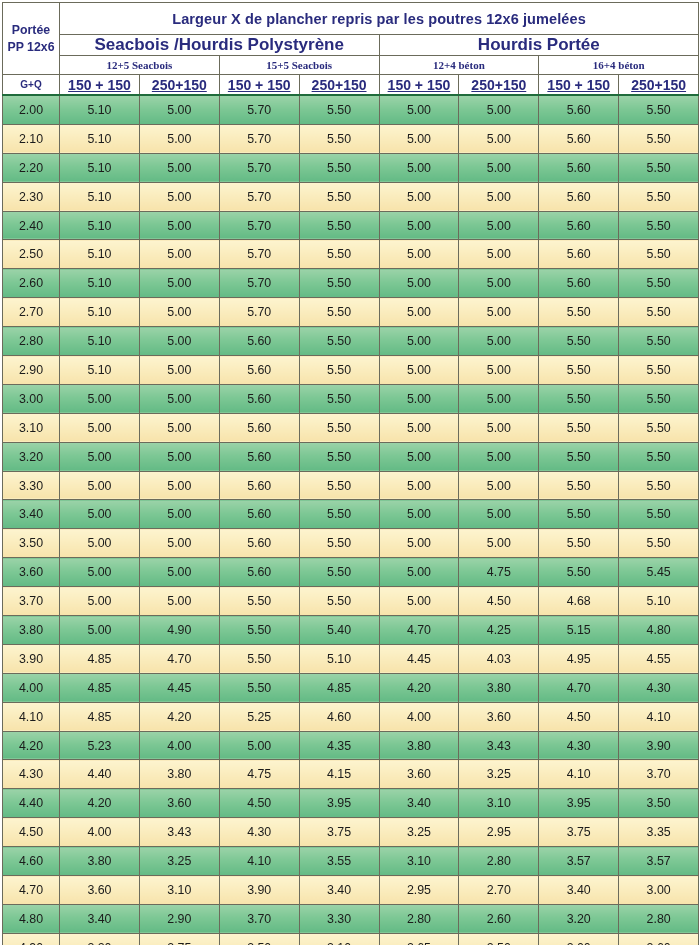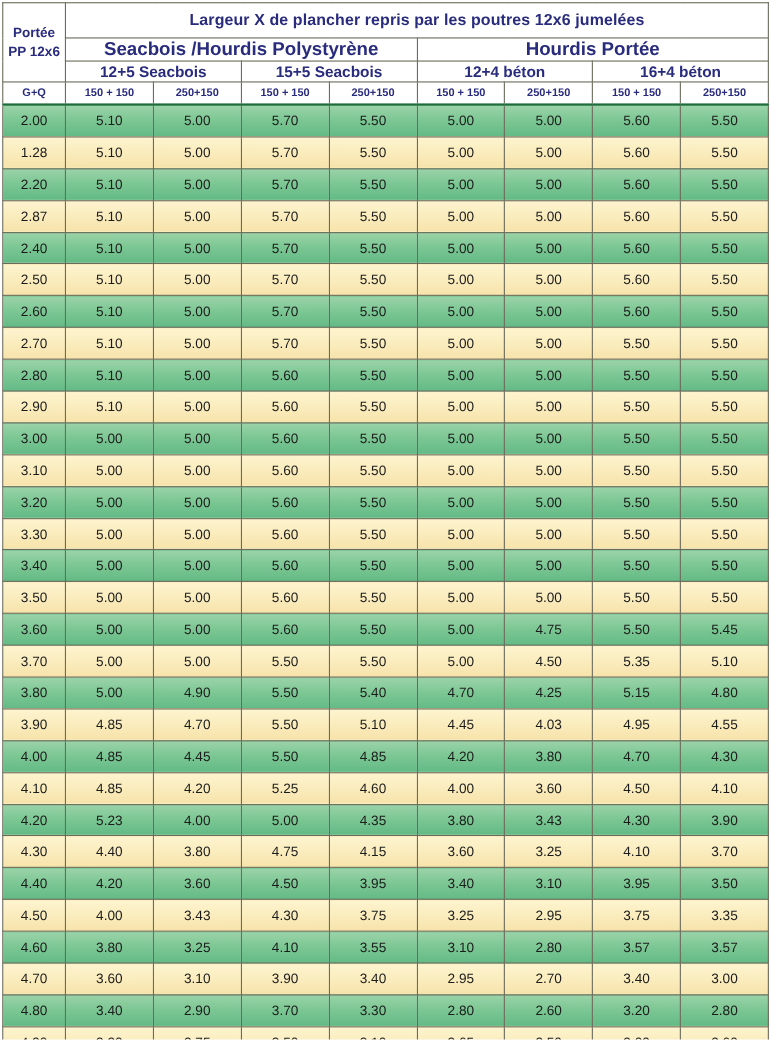--- a/index.html
+++ b/index.html
@@ -46,27 +46,29 @@
   .hd-title {
     font-size: 14.5px;
     height: 31px;
     letter-spacing: 0.1px;
   }
   .hd-group {
     font-size: 17px;
     height: 20px;
   }
   .hd-sub {
+    font-size: 11px;
+    height: 18px;
+    font-family: Liberation Serif, serif;
+  }
+  .hd-unit {
     font-size: 14px;
-    height: 18px;
-  }
-  .hd-unit {
-    font-size: 10px;
     height: 19px;
     border-bottom: 2px solid #1f6b3b;
+    text-decoration: underline;
   }
   .hd-corner {
     font-size: 12.3px;
     line-height: 1.32;
     height: 69px;
     border-right: 1px solid #6b6b5b;
   }
   .hd-corner .l1, .hd-corner .l2 { display: block; }
   .hd-gq {
     font-size: 10px;
@@ -147,21 +149,21 @@
           <td>5.10</td>
           <td>5.00</td>
           <td>5.70</td>
           <td>5.50</td>
           <td>5.00</td>
           <td>5.00</td>
           <td>5.60</td>
           <td>5.50</td>
         </tr>
         <tr class="row-cream">
-          <td class="col-span">1.28</td>
+          <td class="col-span">2.10</td>
           <td>5.10</td>
           <td>5.00</td>
           <td>5.70</td>
           <td>5.50</td>
           <td>5.00</td>
           <td>5.00</td>
           <td>5.60</td>
           <td>5.50</td>
         </tr>
         <tr class="row-green">
@@ -169,21 +171,21 @@
           <td>5.10</td>
           <td>5.00</td>
           <td>5.70</td>
           <td>5.50</td>
           <td>5.00</td>
           <td>5.00</td>
           <td>5.60</td>
           <td>5.50</td>
         </tr>
         <tr class="row-cream">
-          <td class="col-span">2.87</td>
+          <td class="col-span">2.30</td>
           <td>5.10</td>
           <td>5.00</td>
           <td>5.70</td>
           <td>5.50</td>
           <td>5.00</td>
           <td>5.00</td>
           <td>5.60</td>
           <td>5.50</td>
         </tr>
         <tr class="row-green">
@@ -330,21 +332,21 @@
           <td>5.45</td>
         </tr>
         <tr class="row-cream">
           <td class="col-span">3.70</td>
           <td>5.00</td>
           <td>5.00</td>
           <td>5.50</td>
           <td>5.50</td>
           <td>5.00</td>
           <td>4.50</td>
-          <td>5.35</td>
+          <td>4.68</td>
           <td>5.10</td>
         </tr>
         <tr class="row-green">
           <td class="col-span">3.80</td>
           <td>5.00</td>
           <td>4.90</td>
           <td>5.50</td>
           <td>5.40</td>
           <td>4.70</td>
           <td>4.25</td>

